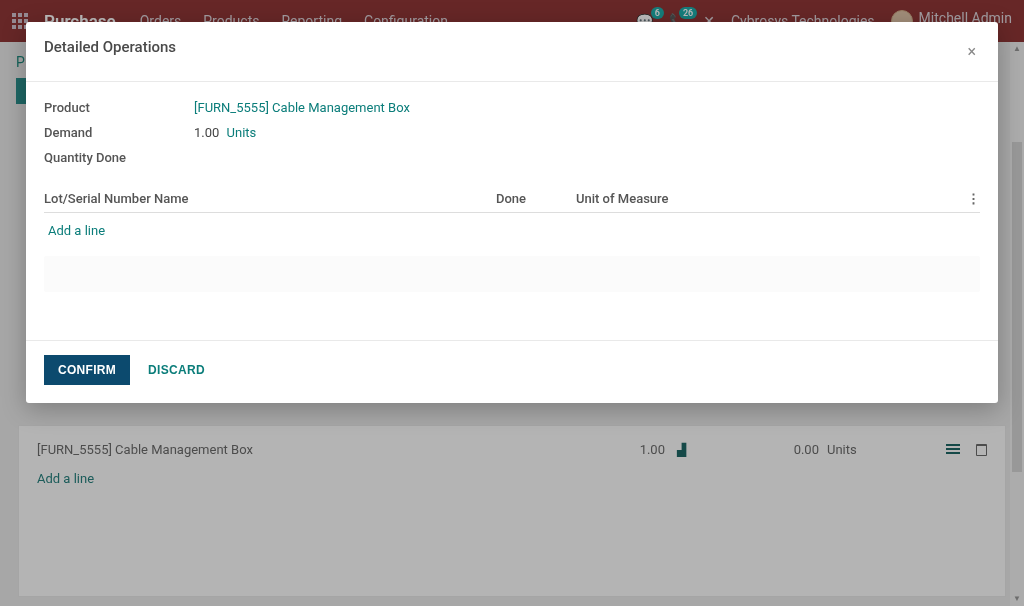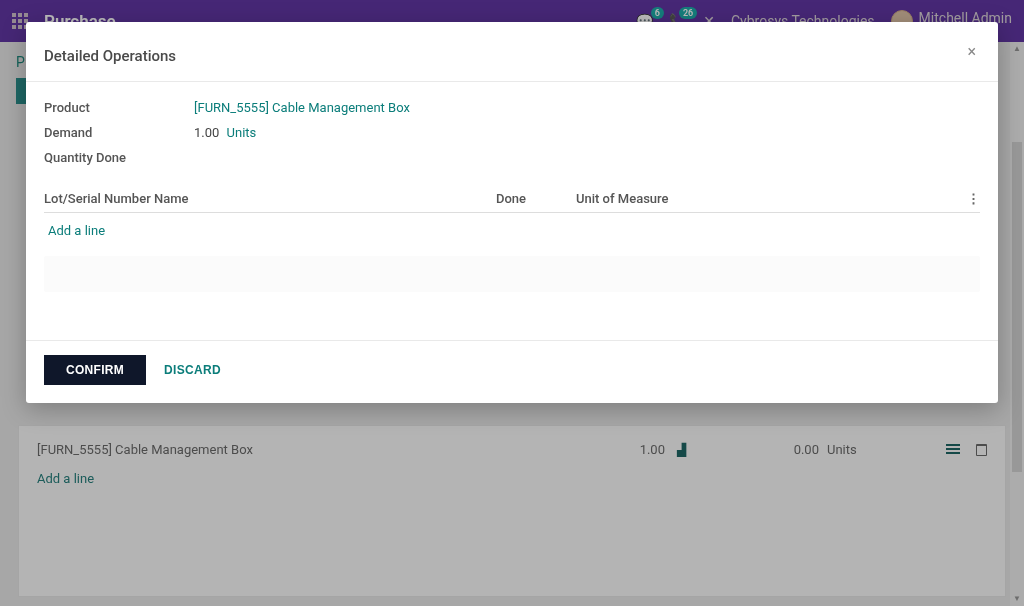--- a/index.html
+++ b/index.html
@@ -1,19 +1,19 @@
 <!DOCTYPE html>
 <html><head>
 <meta charset="utf-8">
 <style>
   * { box-sizing: border-box; margin: 0; padding: 0; }
   html, body { width: 1024px; height: 606px; overflow: hidden; font-family: -apple-system, BlinkMacSystemFont, "Segoe UI", Roboto, "Helvetica Neue", Arial, sans-serif; font-size: 13px; color: #4c4c4c; background: #f0f0f0; }
 
   
-  .topbar { position: absolute; top:0; left:0; right:0; height:42px; background:#4c1d95; display:flex; align-items:center; padding:0 12px; color:#fff; font-size:14px; }
+  .topbar { position: absolute; top:0; left:0; right:0; height:42px; background:#7f1d1d; display:flex; align-items:center; padding:0 12px; color:#fff; font-size:14px; }
   .topbar .apps-icon { width:16px; height:16px; display:grid; grid-template-columns:repeat(3,4px); grid-template-rows:repeat(3,4px); gap:2px; margin-right:16px; }
   .topbar .apps-icon span { background:#c7b5c2; width:4px; height:4px; }
   .topbar .brand { font-weight:600; font-size:17px; margin-right:24px; color:#fff; }
   .topbar .menu { display:flex; gap:22px; color:#d9cfd6; }
   .topbar .menu span { cursor:pointer; }
   .topbar .spacer { flex:1; }
   .topbar .right { display:flex; align-items:center; gap:16px; color:#d9cfd6; }
   .badge-wrap { position:relative; display:flex; align-items:center; }
   .badge { position:absolute; top:-6px; right:-10px; background:#00a09d; color:#fff; font-size:9px; padding:1px 4px; border-radius:8px; font-weight:600; }
   .topbar .avatar { width:22px; height:22px; border-radius:50%; background:#d8b89a; border:1px solid #c99f77; }
@@ -42,21 +42,21 @@
   .scrollbar .thumb { position:absolute; top:100px; left:2px; right:2px; height:330px; background:#c9c9c9; border-radius:0; }
   .scrollbar .arrow-up, .scrollbar .arrow-down { position:absolute; left:0; right:0; height:14px; font-size:8px; text-align:center; color:#888; line-height:14px; }
   .scrollbar .arrow-up { top:0; }
   .scrollbar .arrow-down { bottom:0; }
 
   
   .overlay { position:absolute; top:0; left:0; right:0; bottom:0; background:rgba(60,60,60,0.35); }
 
   
   .modal { position:absolute; top:22px; left:26px; right:26px; background:#fff; border-radius:3px; box-shadow:0 6px 24px rgba(0,0,0,0.25); display:flex; flex-direction:column; }
-  .modal-header { display:flex; align-items:flex-end; justify-content:space-between; padding:16px 18px; border-bottom:1px solid #e9e9e9; }
+  .modal-header { display:flex; align-items:flex-start; justify-content:space-between; padding:16px 18px; border-bottom:1px solid #e9e9e9; }
   .modal-title { font-size:15px; font-weight:500; color:#4a4a4a; }
   .modal-close { font-size:16px; color:#888; cursor:pointer; padding:4px; }
   .modal-body { padding:18px 18px 8px 18px; }
 
   .form-grid { display:grid; grid-template-columns:150px 1fr; row-gap:10px; font-size:13px; align-items:center; }
   .form-label { font-weight:500; color:#555; }
   .form-value { color:#444; }
   .link-teal { color:#0b7d7a; cursor:pointer; }
   .units-link { color:#0b7d7a; margin-left:4px; }
 
@@ -66,21 +66,21 @@
   .tbl { margin-top:20px; }
   .tbl-header { display:flex; align-items:center; border-bottom:1px solid #ddd; padding:6px 0; font-size:13px; color:#555; }
   .th-lot { flex:1.6; font-weight:500; }
   .th-done { width:80px; text-align:left; font-weight:500; }
   .th-uom { width:380px; font-weight:500; }
   .th-menu { width:24px; text-align:right; color:#666; cursor:pointer; font-weight:700; }
   .tbl-addline { padding:10px 0 4px 4px; color:#0b7d7a; font-size:13px; cursor:pointer; }
   .tbl-spacer { height:36px; background:#fbfbfb; margin-top:14px; border-radius:2px; }
 
   .modal-footer { border-top:1px solid #e9e9e9; padding:14px 18px 18px 18px; display:flex; gap:14px; align-items:center; margin-top:40px; }
-  .btn-confirm { background:#0f172a; color:#fff; border:none; padding:8px 22px; font-size:12px; font-weight:600; letter-spacing:0.3px; cursor:pointer; }
+  .btn-confirm { background:#0c4a6e; color:#fff; border:none; padding:8px 14px; font-size:12px; font-weight:600; letter-spacing:0.3px; cursor:pointer; }
   .btn-discard { background:transparent; border:none; color:#0b7d7a; font-size:12px; font-weight:600; letter-spacing:0.3px; cursor:pointer; padding:8px 4px; }
 
   .ico-list { display:inline-block; width:14px; height:10px; position:relative; }
   .ico-list::before, .ico-list::after { content:""; position:absolute; left:0; right:0; height:2px; background:#00514f; }
   .ico-list::before { top:0; box-shadow:0 4px 0 #00514f, 0 8px 0 #00514f; }
   .ico-trash { display:inline-block; width:11px; height:12px; border:1.5px solid #555; border-top:2px solid #555; border-radius:1px; position:relative; }
   .ico-chart { color:#00514f; font-size:12px; }
 </style>
 </head>
 <body>
@@ -91,20 +91,26 @@
       <span></span>
       <span></span>
       <span></span>
       <span></span>
       <span></span>
       <span></span>
       <span></span>
       <span></span>
   </div>
   <div class="brand">Purchase</div>
+  <div class="menu">
+    <span>Orders</span>
+    <span>Products</span>
+    <span>Reporting</span>
+    <span>Configuration</span>
+  </div>
   <div class="spacer"></div>
   <div class="right">
     <div class="badge-wrap">
       <span class="icon-glyph">💬</span>
       <span class="badge">6</span>
     </div>
     <div class="badge-wrap">
       <span class="icon-glyph">📞</span>
       <span class="badge">26</span>
     </div>

